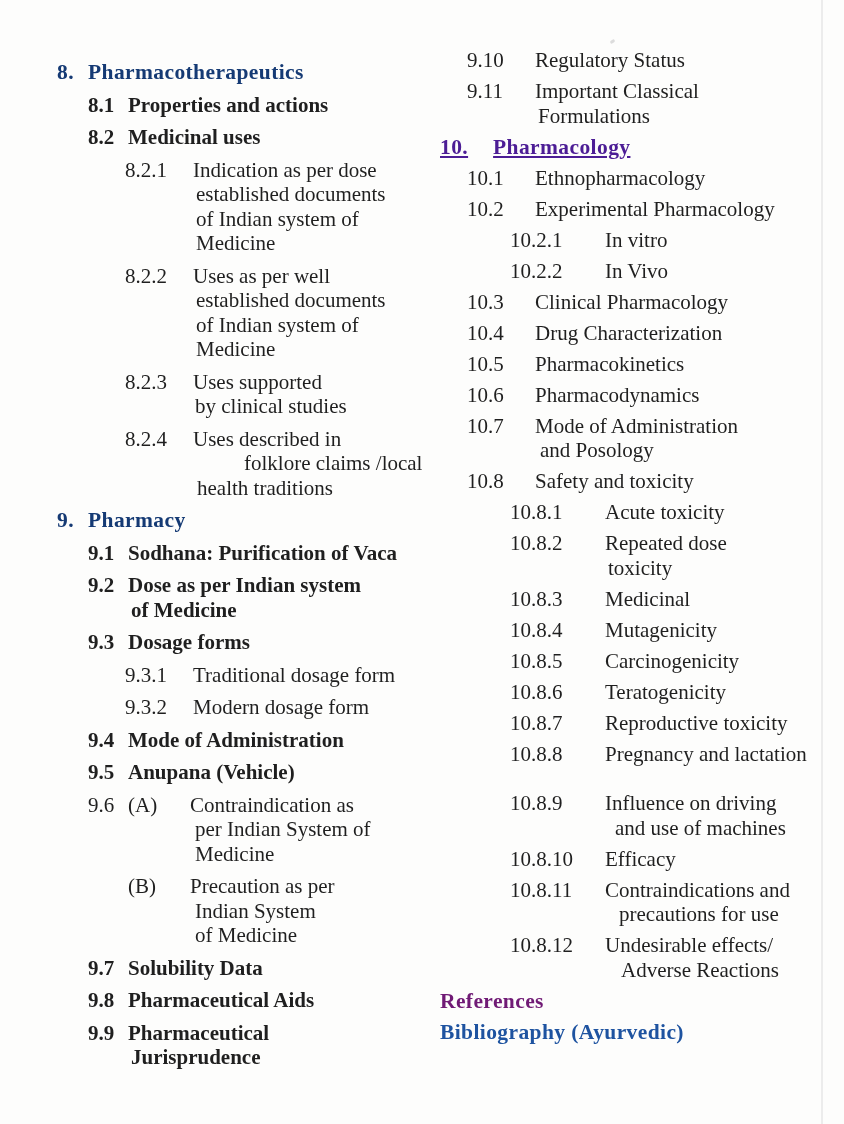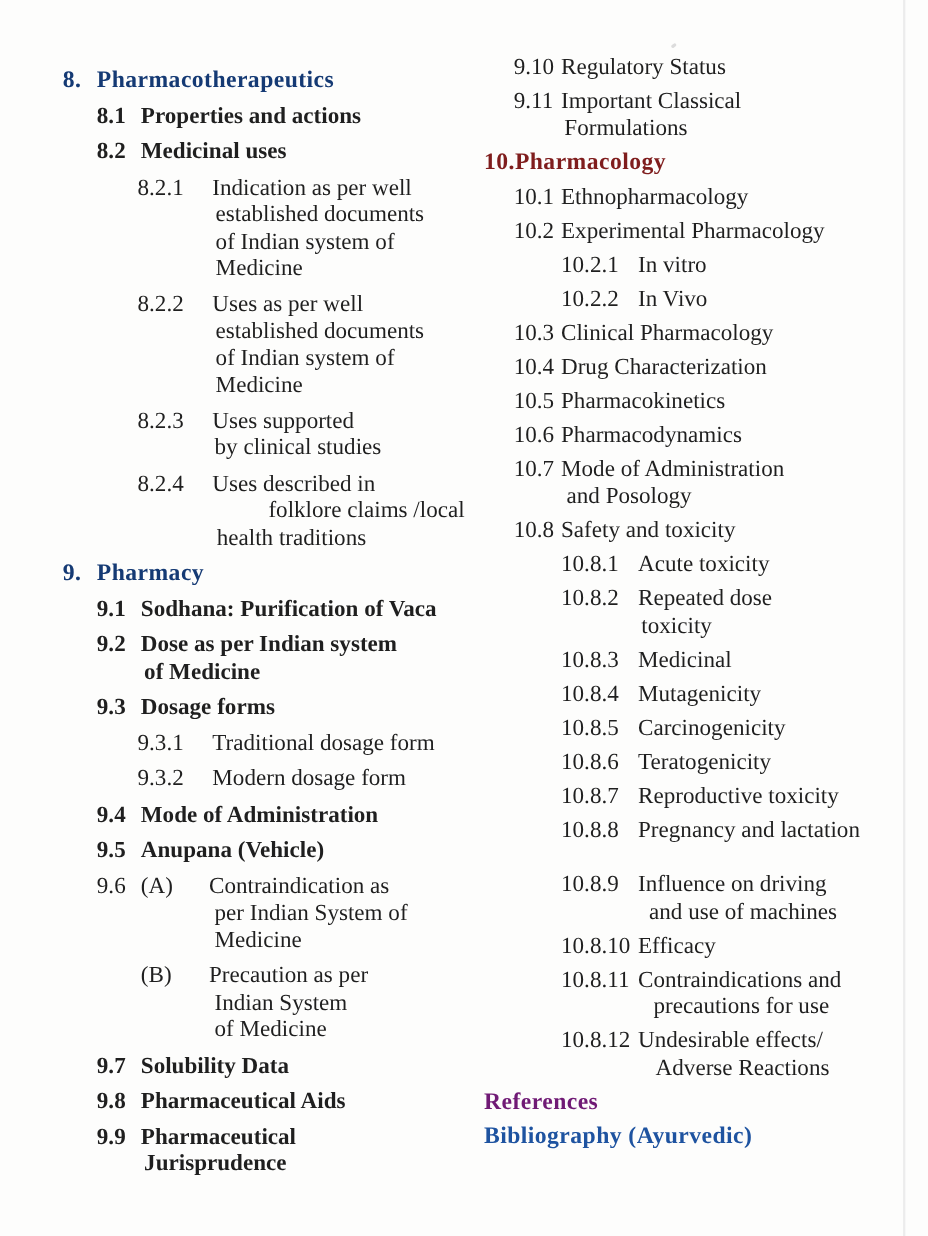--- a/index.html
+++ b/index.html
@@ -19,21 +19,21 @@
     font-size: 21px;
   }
   .col {
     position: absolute;
   }
   .col-left  { left: 57px;  top: 60px; width: 372px; }
   .col-right { left: 440px; top: 48px; width: 400px; }
 
   .entry { display: flex; align-items: flex-start; }
   .col-left  .entry { margin-bottom: 8px; }
-  .col-right .entry { margin-bottom: 6.5px; }
+  .col-right .entry { margin-bottom: 6.5px; gap: 25px; }
 
   .line { line-height: 24.5px; }
 
   .num {
     flex-shrink: 0;
     white-space: pre;
     line-height: 24.5px;
   }
   .letter {
     flex-shrink: 0;
@@ -105,21 +105,21 @@
       </div>
       <div class="entry item">
         <span class="num">8.2</span>
         <div class="text">
           <div class="line">Medicinal uses</div>
         </div>
       </div>
       <div class="entry subitem">
         <span class="num">8.2.1</span>
         <div class="text">
-          <div class="line">Indication as per well</div>
+          <div class="line">Indication as per dose</div>
           <div class="line" style="padding-left: 3px;">established documents</div>
           <div class="line" style="padding-left: 3px;">of Indian system of</div>
           <div class="line" style="padding-left: 3px;">Medicine</div>
         </div>
       </div>
       <div class="entry subitem">
         <span class="num">8.2.2</span>
         <div class="text">
           <div class="line">Uses as per well</div>
           <div class="line" style="padding-left: 3px;">established documents</div>
@@ -236,21 +236,21 @@
           <div class="line">Regulatory Status</div>
         </div>
       </div>
       <div class="entry item">
         <span class="num">9.11</span>
         <div class="text">
           <div class="line">Important Classical</div>
           <div class="line" style="padding-left: 3px;">Formulations</div>
         </div>
       </div>
-      <div class="entry chapter" style="color: #7f1d1d;">
+      <div class="entry chapter" style="color: #4c1d95; text-decoration: underline;">
         <span class="num">10.</span>
         <div class="text">
           <div class="line">Pharmacology</div>
         </div>
       </div>
       <div class="entry item">
         <span class="num">10.1</span>
         <div class="text">
           <div class="line">Ethnopharmacology</div>
         </div>

